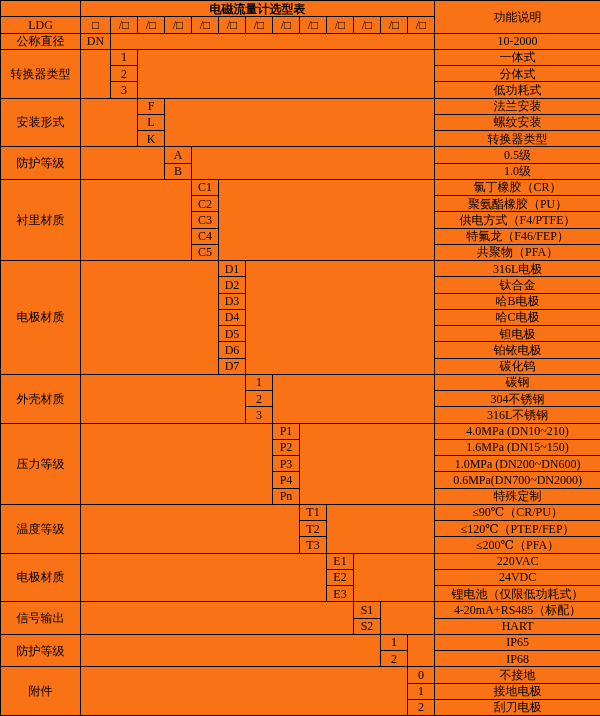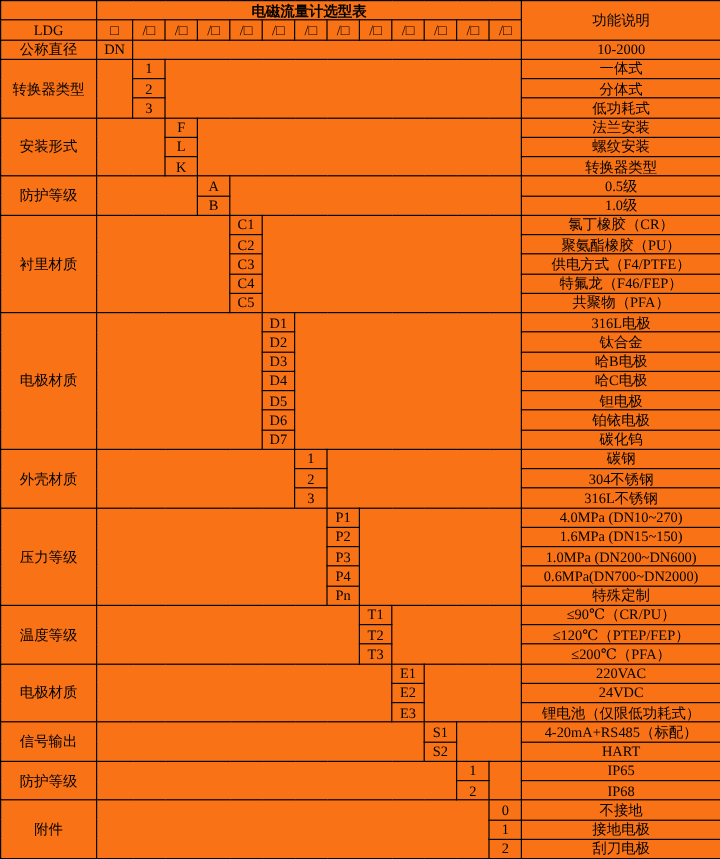--- a/index.html
+++ b/index.html
@@ -192,21 +192,21 @@
         </tr>
         <tr>
           <td>3</td>
           <td>316L不锈钢</td>
         </tr>
         <tr>
           <td class="cat" rowspan="5">压力等级</td>
           <td colspan="7" rowspan="5"></td>
           <td>P1</td>
           <td colspan="5" rowspan="5"></td>
-          <td class="left">4.0MPa (DN10~270)</td>
+          <td class="left">4.0MPa (DN10~210)</td>
         </tr>
         <tr>
           <td>P2</td>
           <td class="left">1.6MPa (DN15~150)</td>
         </tr>
         <tr>
           <td>P3</td>
           <td class="left">1.0MPa (DN200~DN600)</td>
         </tr>
         <tr>

